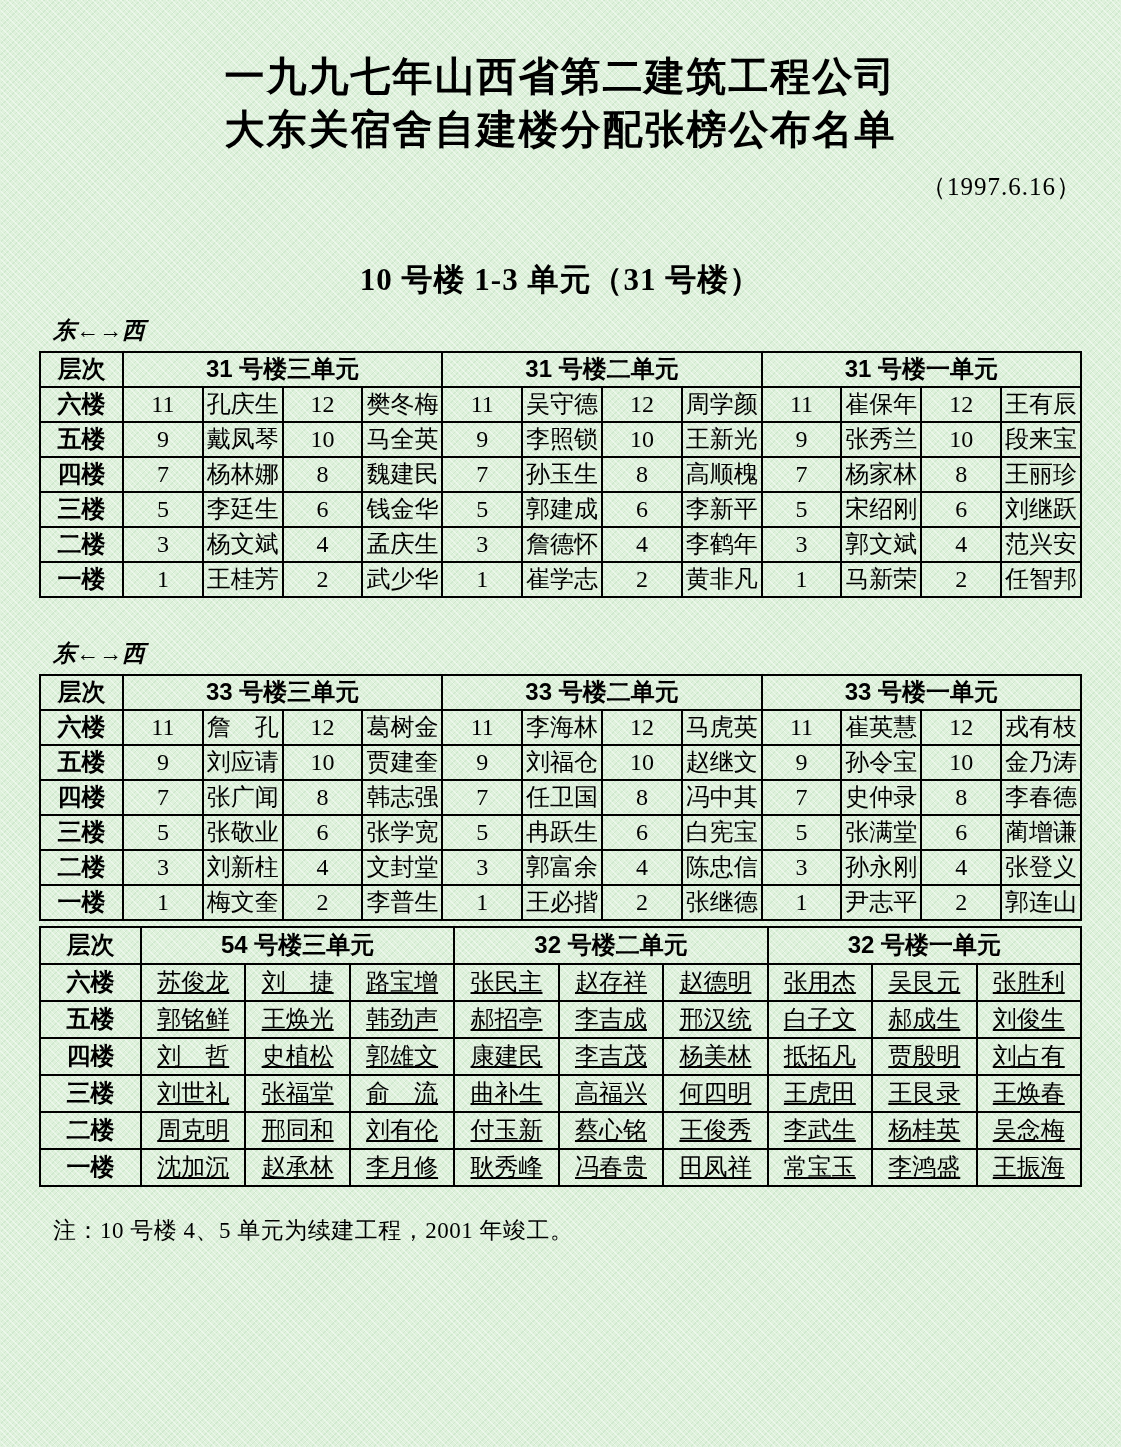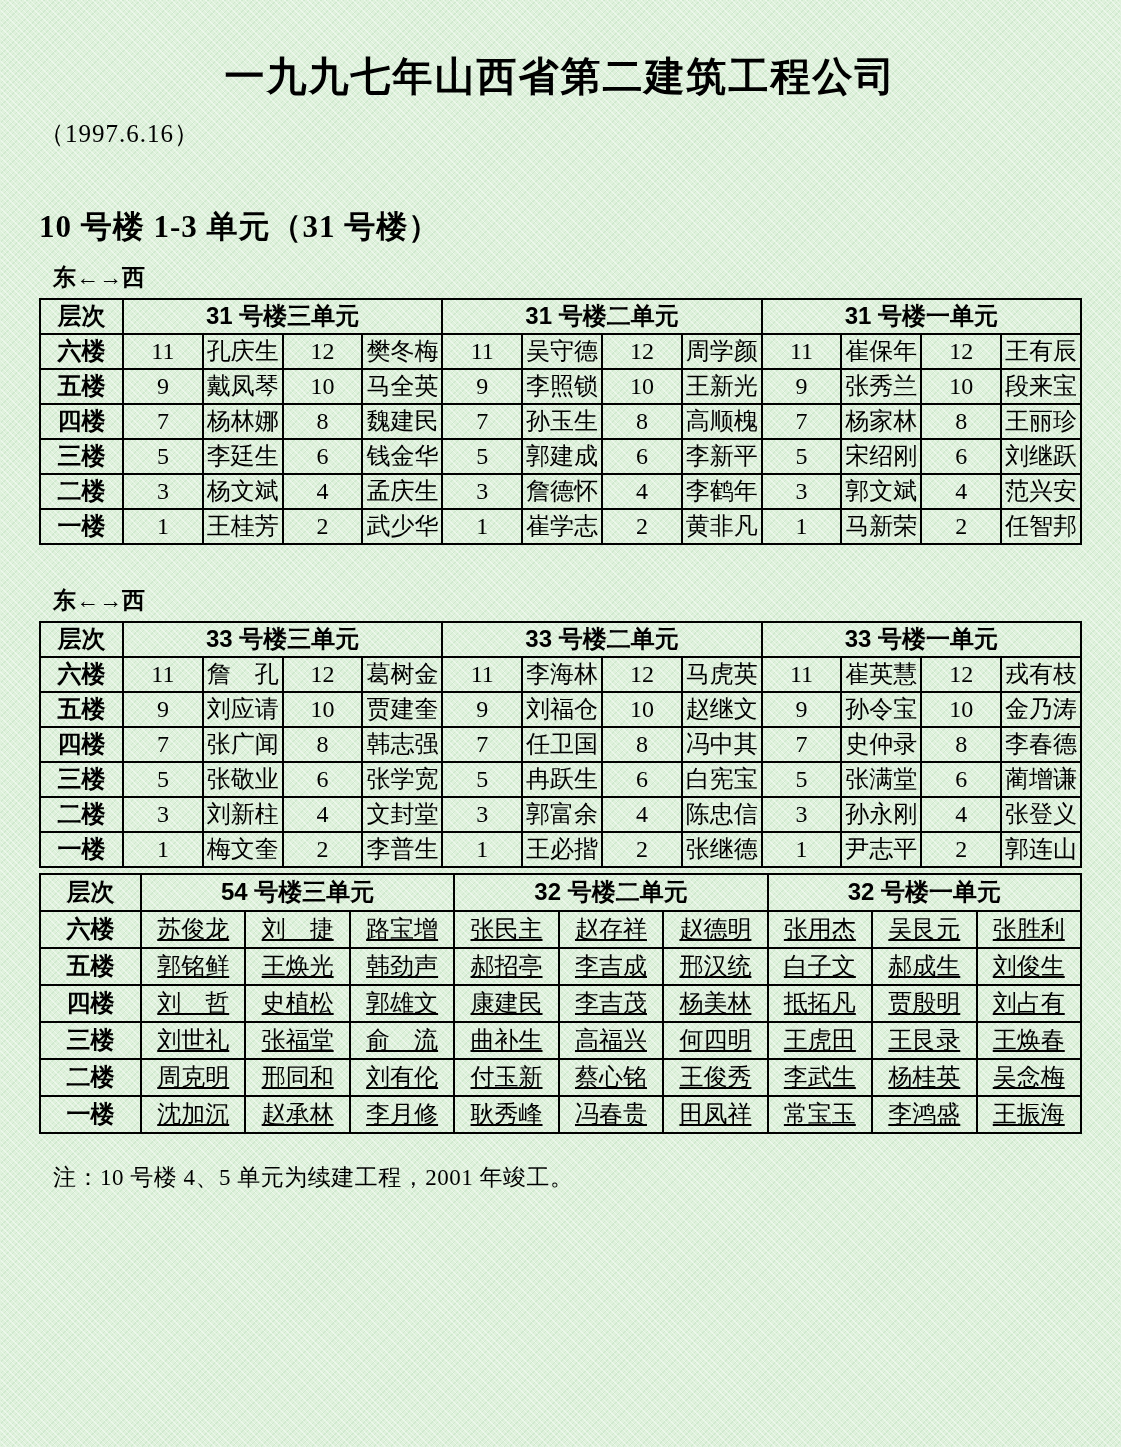--- a/index.html
+++ b/index.html
@@ -21,38 +21,40 @@
   }
   .doc-title {
     text-align: center;
     font-family: "Liberation Sans", "DejaVu Sans", sans-serif;
     font-weight: 900;
     font-size: 40px;
     line-height: 1.32;
     letter-spacing: 2px;
   }
   .doc-date {
-    text-align: left;
+    text-align: right;
     margin-top: 14px;
     font-size: 25px;
     letter-spacing: 1px;
   }
   .section-heading {
+    text-align: center;
     font-weight: 700;
     font-size: 31px;
     letter-spacing: 1px;
   }
   .sec1 .section-heading { margin-top: 56px; }
   .sec2 .section-heading { margin-top: 36px; }
   .sec3 .section-heading { margin-top: 38px; }
   .direction-label {
     font-family: "Liberation Sans", "DejaVu Sans", sans-serif;
     font-weight: 700;
     font-size: 23px;
     padding-left: 14px;
+    font-style: italic;
   }
   .sec1 .direction-label { margin-top: 14px; }
   .sec2 .direction-label { margin-top: 40px; }
   .sec3 .direction-label { margin-top: 16px; }
   table.alloc-table {
     border-collapse: collapse;
     table-layout: fixed;
     width: 1043px;
     margin-top: 5px;
   }
@@ -88,20 +90,21 @@
     letter-spacing: 0.5px;
   }
 </style>
 </head>
 <body>
 
 <div class="page">
 
   <div class="doc-title">
     <div>一九九七年山西省第二建筑工程公司</div>
+    <div>大东关宿舍自建楼分配张榜公布名单</div>
   </div>
 
   <div class="doc-date">（1997.6.16）</div>
 
   <div class="section sec1">
     <div class="section-heading">10 号楼 1-3 单元（31 号楼）</div>
     <div class="direction-label">东←→西</div>
     <table class="alloc-table numbered">
       <thead>
           <tr>

